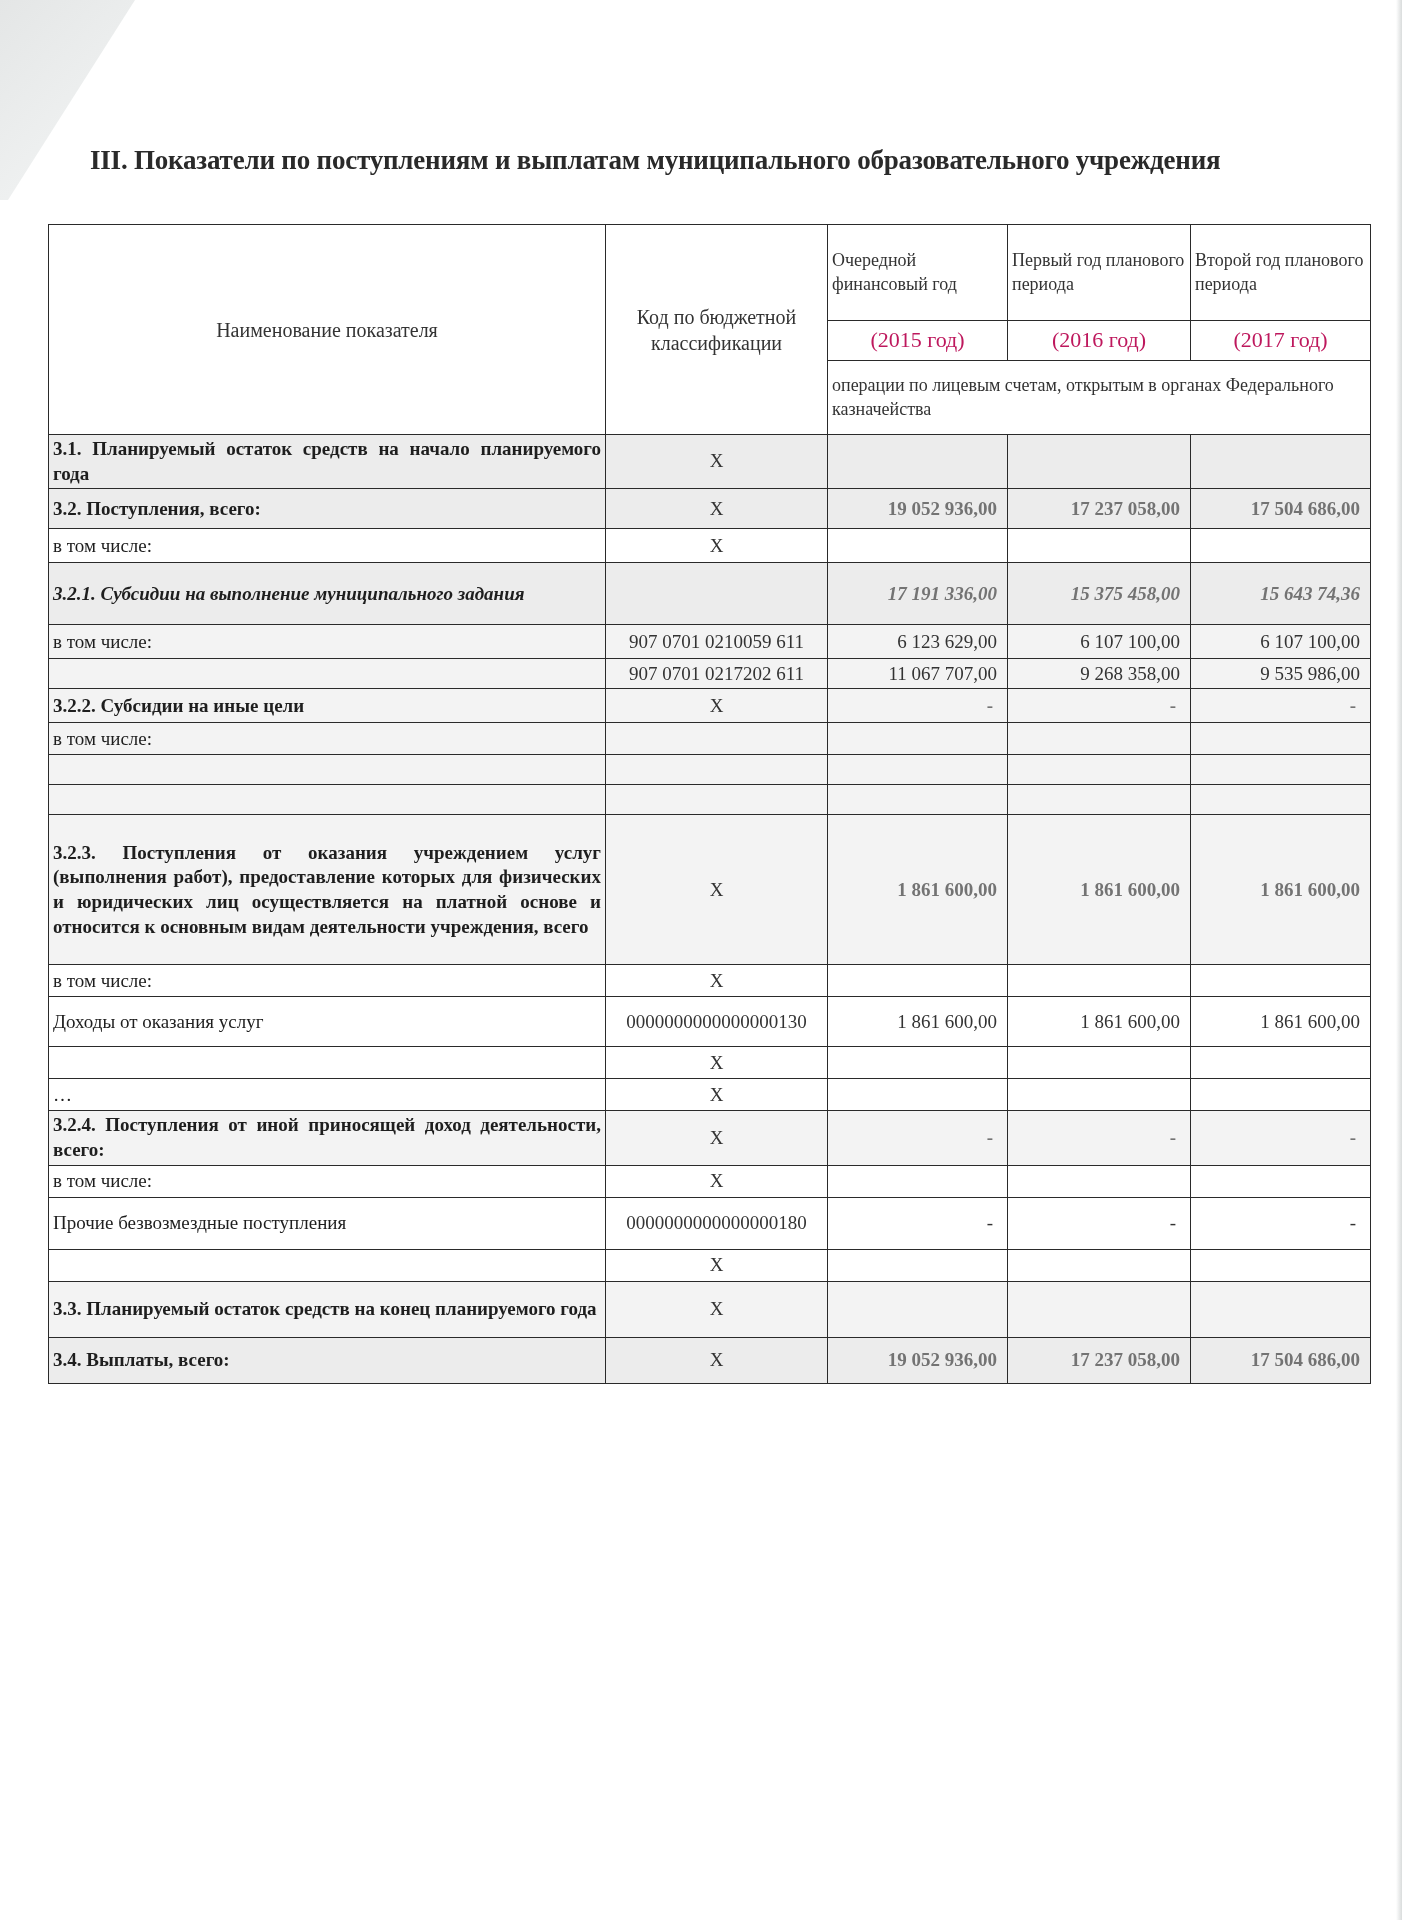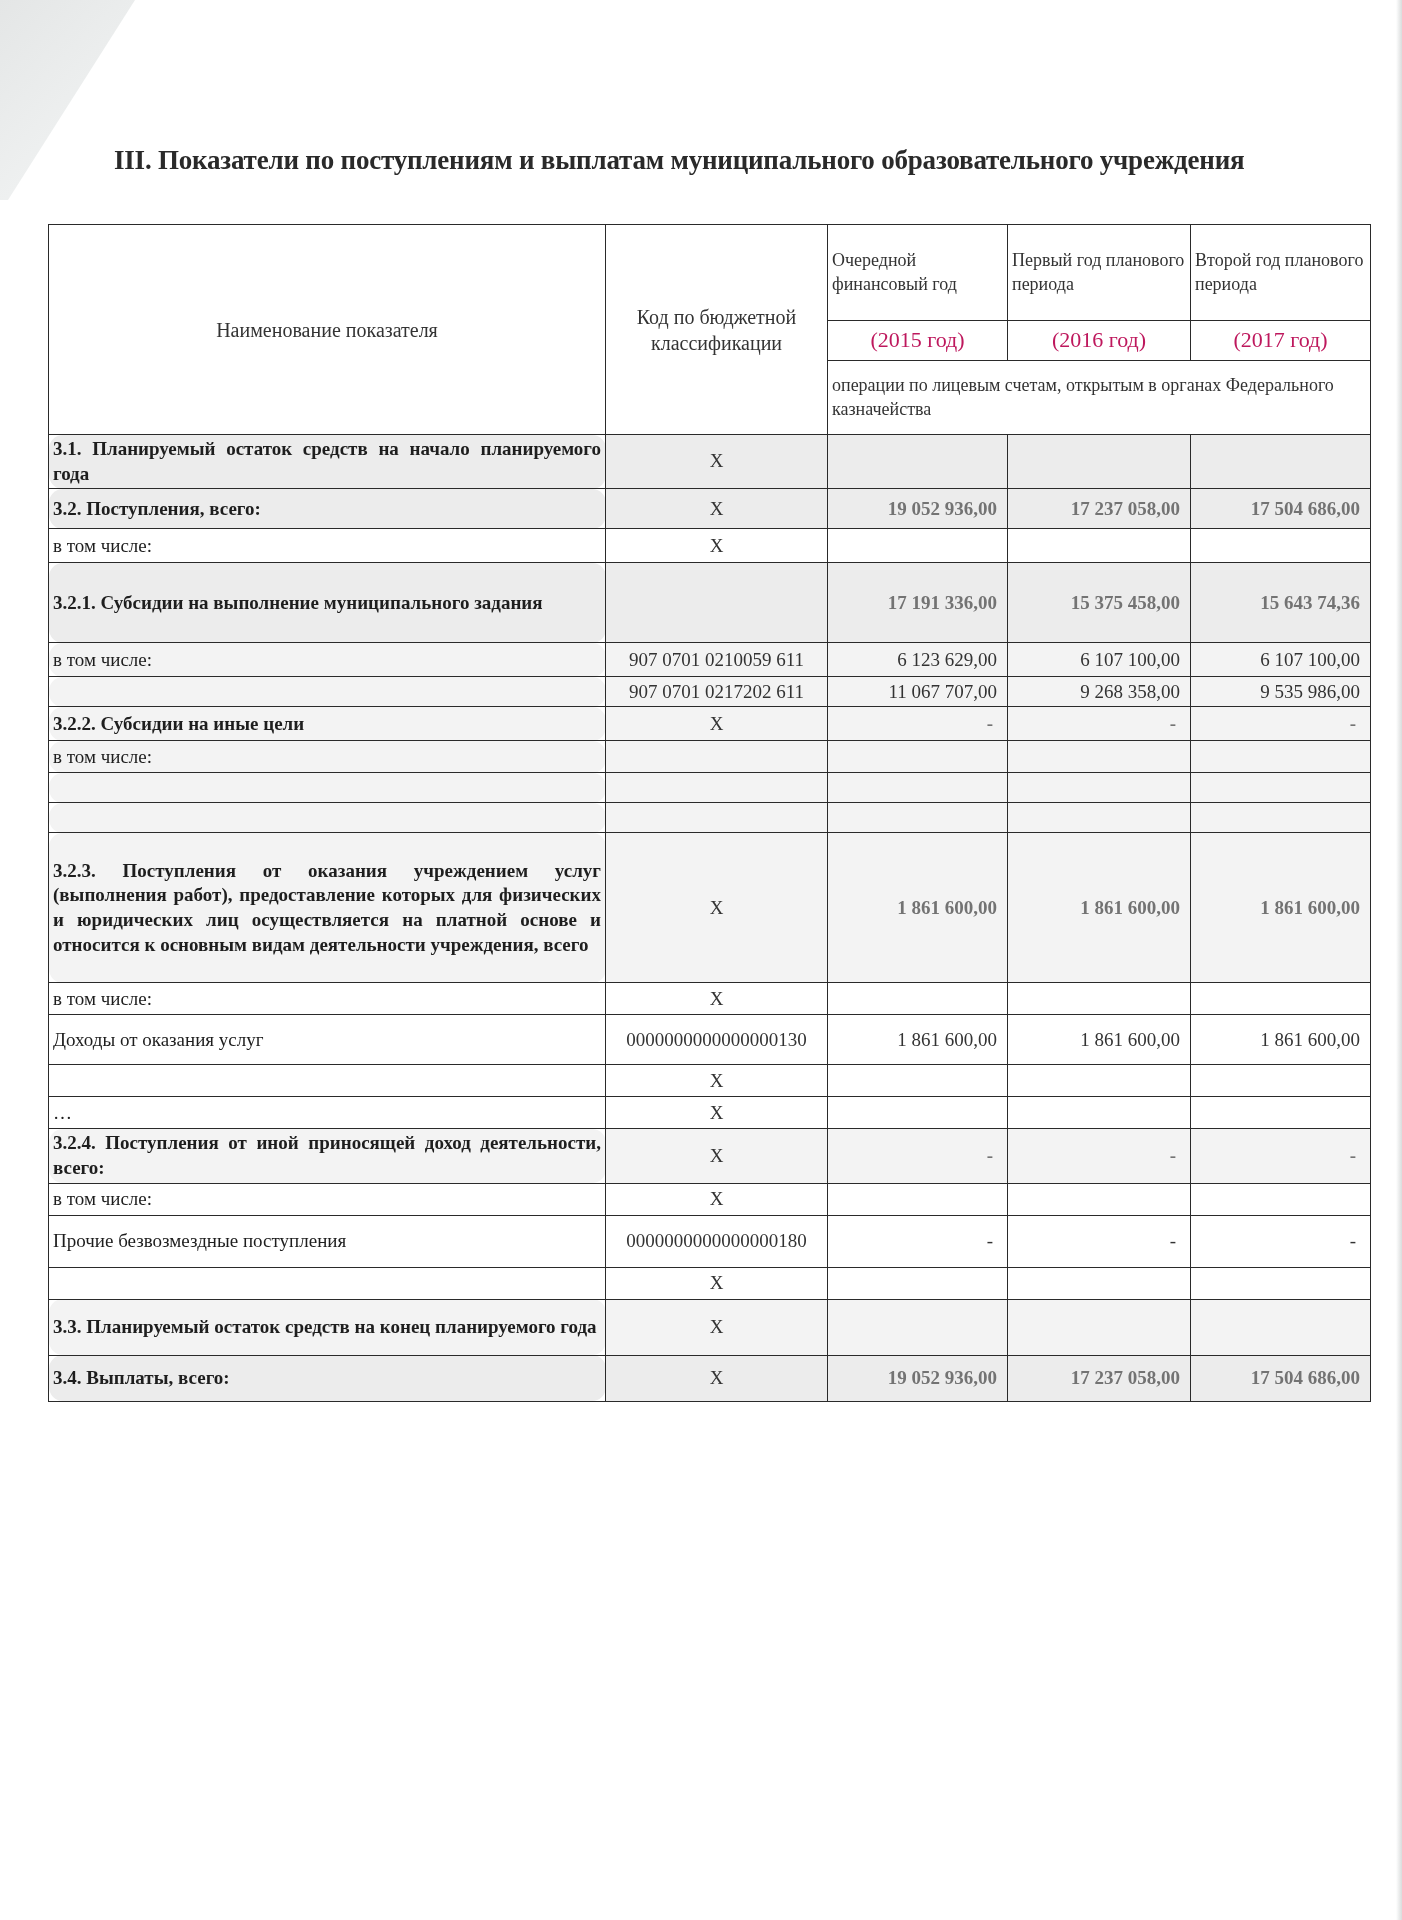--- a/index.html
+++ b/index.html
@@ -12,37 +12,37 @@
   .corner-fold {
     position: absolute; left: 0; top: 0; width: 140px; height: 200px;
     background: linear-gradient(135deg, #e4e6e6 0%, #eef0f0 60%, #f5f6f6 100%);
     clip-path: polygon(0 0, 135px 0, 8px 200px, 0 200px);
   }
   .right-edge {
     position: absolute; right: 0; top: 0; width: 6px; height: 1920px;
     background: linear-gradient(90deg, #ffffff, #d9dcdc);
   }
   .page-title {
-    position: absolute; left: 114px; top: 145px; width: 1240px;
+    position: absolute; left: 90px; top: 145px; width: 1240px;
     font-size: 27px; font-weight: bold; letter-spacing: -0.2px;
     color: #2a2a2a; white-space: nowrap;
   }
   table.fin {
     position: absolute; left: 48px; top: 224px;
     width: 1322px; border-collapse: collapse; table-layout: fixed;
     font-size: 19px;
   }
   table.fin td {
     border: 1.6px solid #2a2a2a; padding: 2px 4px; vertical-align: middle;
     line-height: 1.3;
   }
   .hdr { text-align: center; font-size: 20px; color: #333; }
   .hdr-small { text-align: left; font-size: 18px; color: #333; line-height: 1.35; }
   .hdr-year { text-align: center; font-size: 22px; color: #be185d; }
-  .name { text-align: left; border-radius: 14px; }
+  .name { text-align: left; }
   .name.b { font-weight: bold; text-align: justify; text-align-last: left; }
   .code { text-align: center; color: #333; word-break: break-all; }
   .num { text-align: right; padding-right: 10px !important; color: #333; }
   .num.b { font-weight: bold; color: #737373; }
   tr.shade td { background: #ececec; }
   tr.shade-light td { background: #f3f3f3; }
   .dash { text-align: right; padding-right: 14px !important; }
 </style>
 </head>
 <body>
@@ -92,21 +92,21 @@
     <td class="num b">17 237 058,00</td>
     <td class="num b">17 504 686,00</td>
   </tr>
       <tr style="height: 34px;">
     <td class="name">в том числе:</td>
     <td class="code">X</td>
     <td class="num"></td>
     <td class="num"></td>
     <td class="num"></td>
   </tr>
-      <tr class="shade" style="height: 80px;">
+      <tr class="shade" style="height: 62px; font-style: italic;">
     <td class="name b">3.2.1. Субсидии на выполнение муниципального задания</td>
     <td class="code"></td>
     <td class="num b">17 191 336,00</td>
     <td class="num b">15 375 458,00</td>
     <td class="num b">15 643 74,36</td>
   </tr>
       <tr class="shade-light" style="height: 34px;">
     <td class="name">в том числе:</td>
     <td class="code">907 0701 0210059 611</td>
     <td class="num">6 123 629,00</td>

